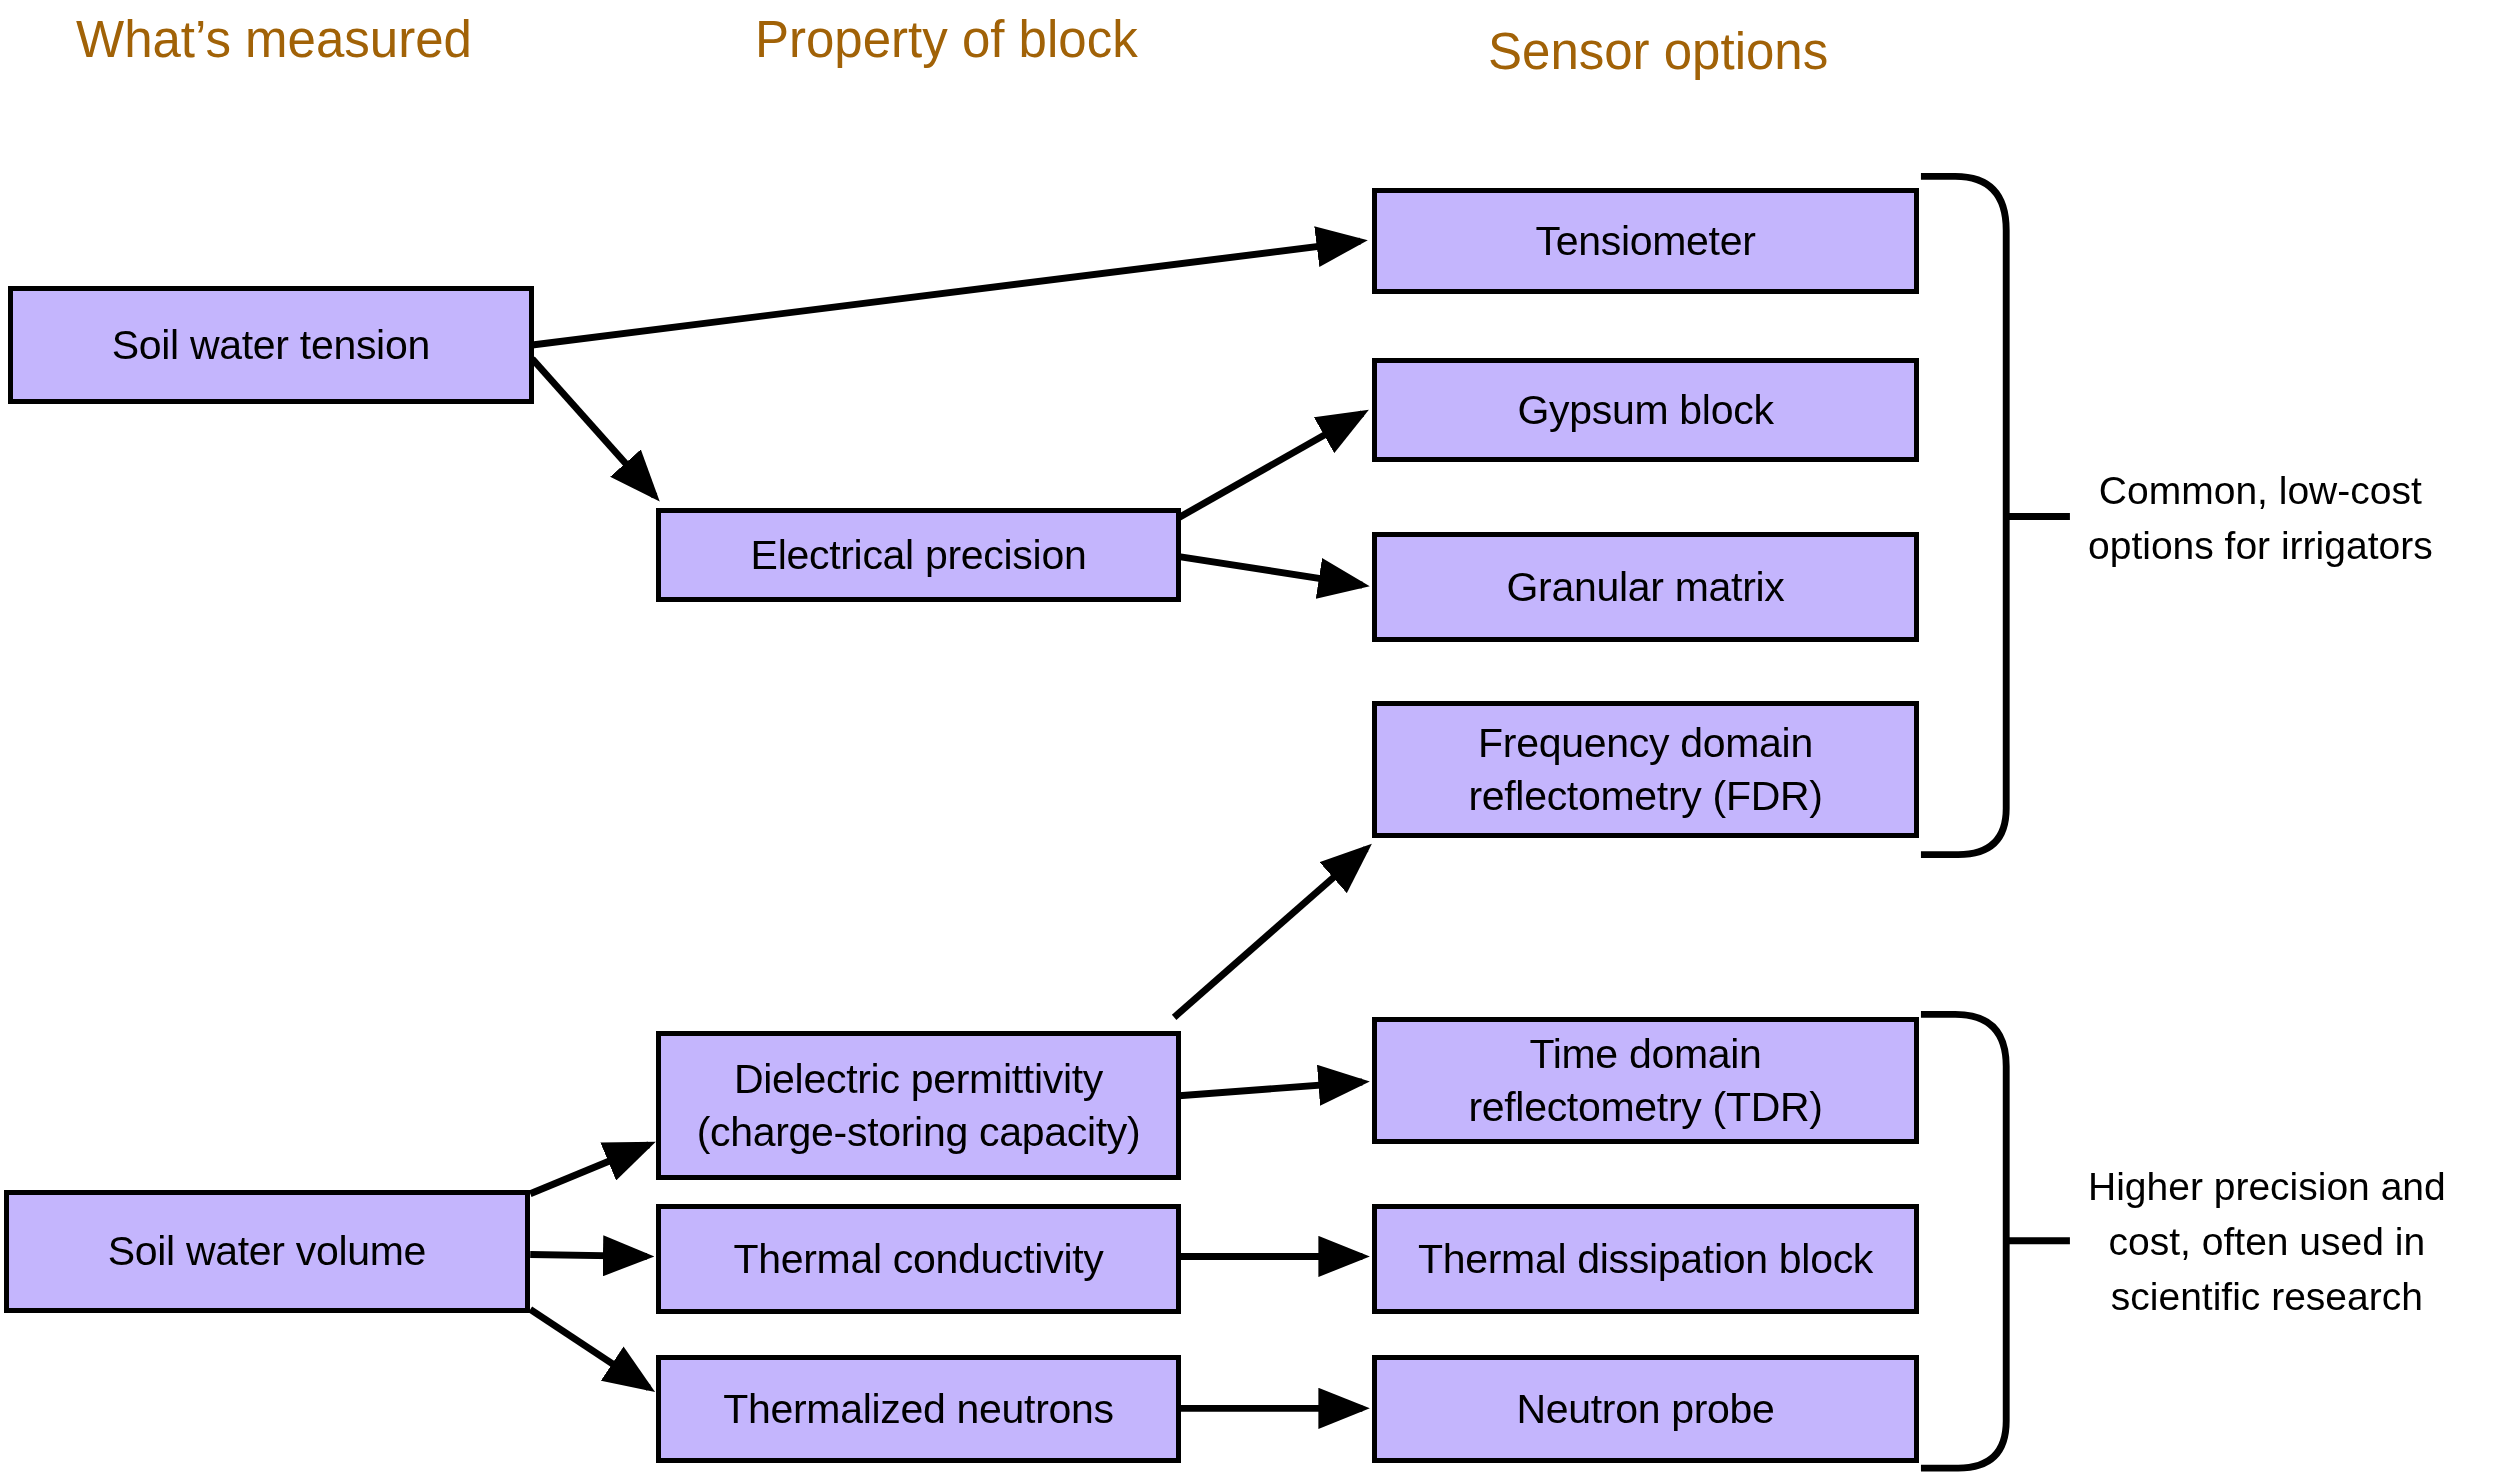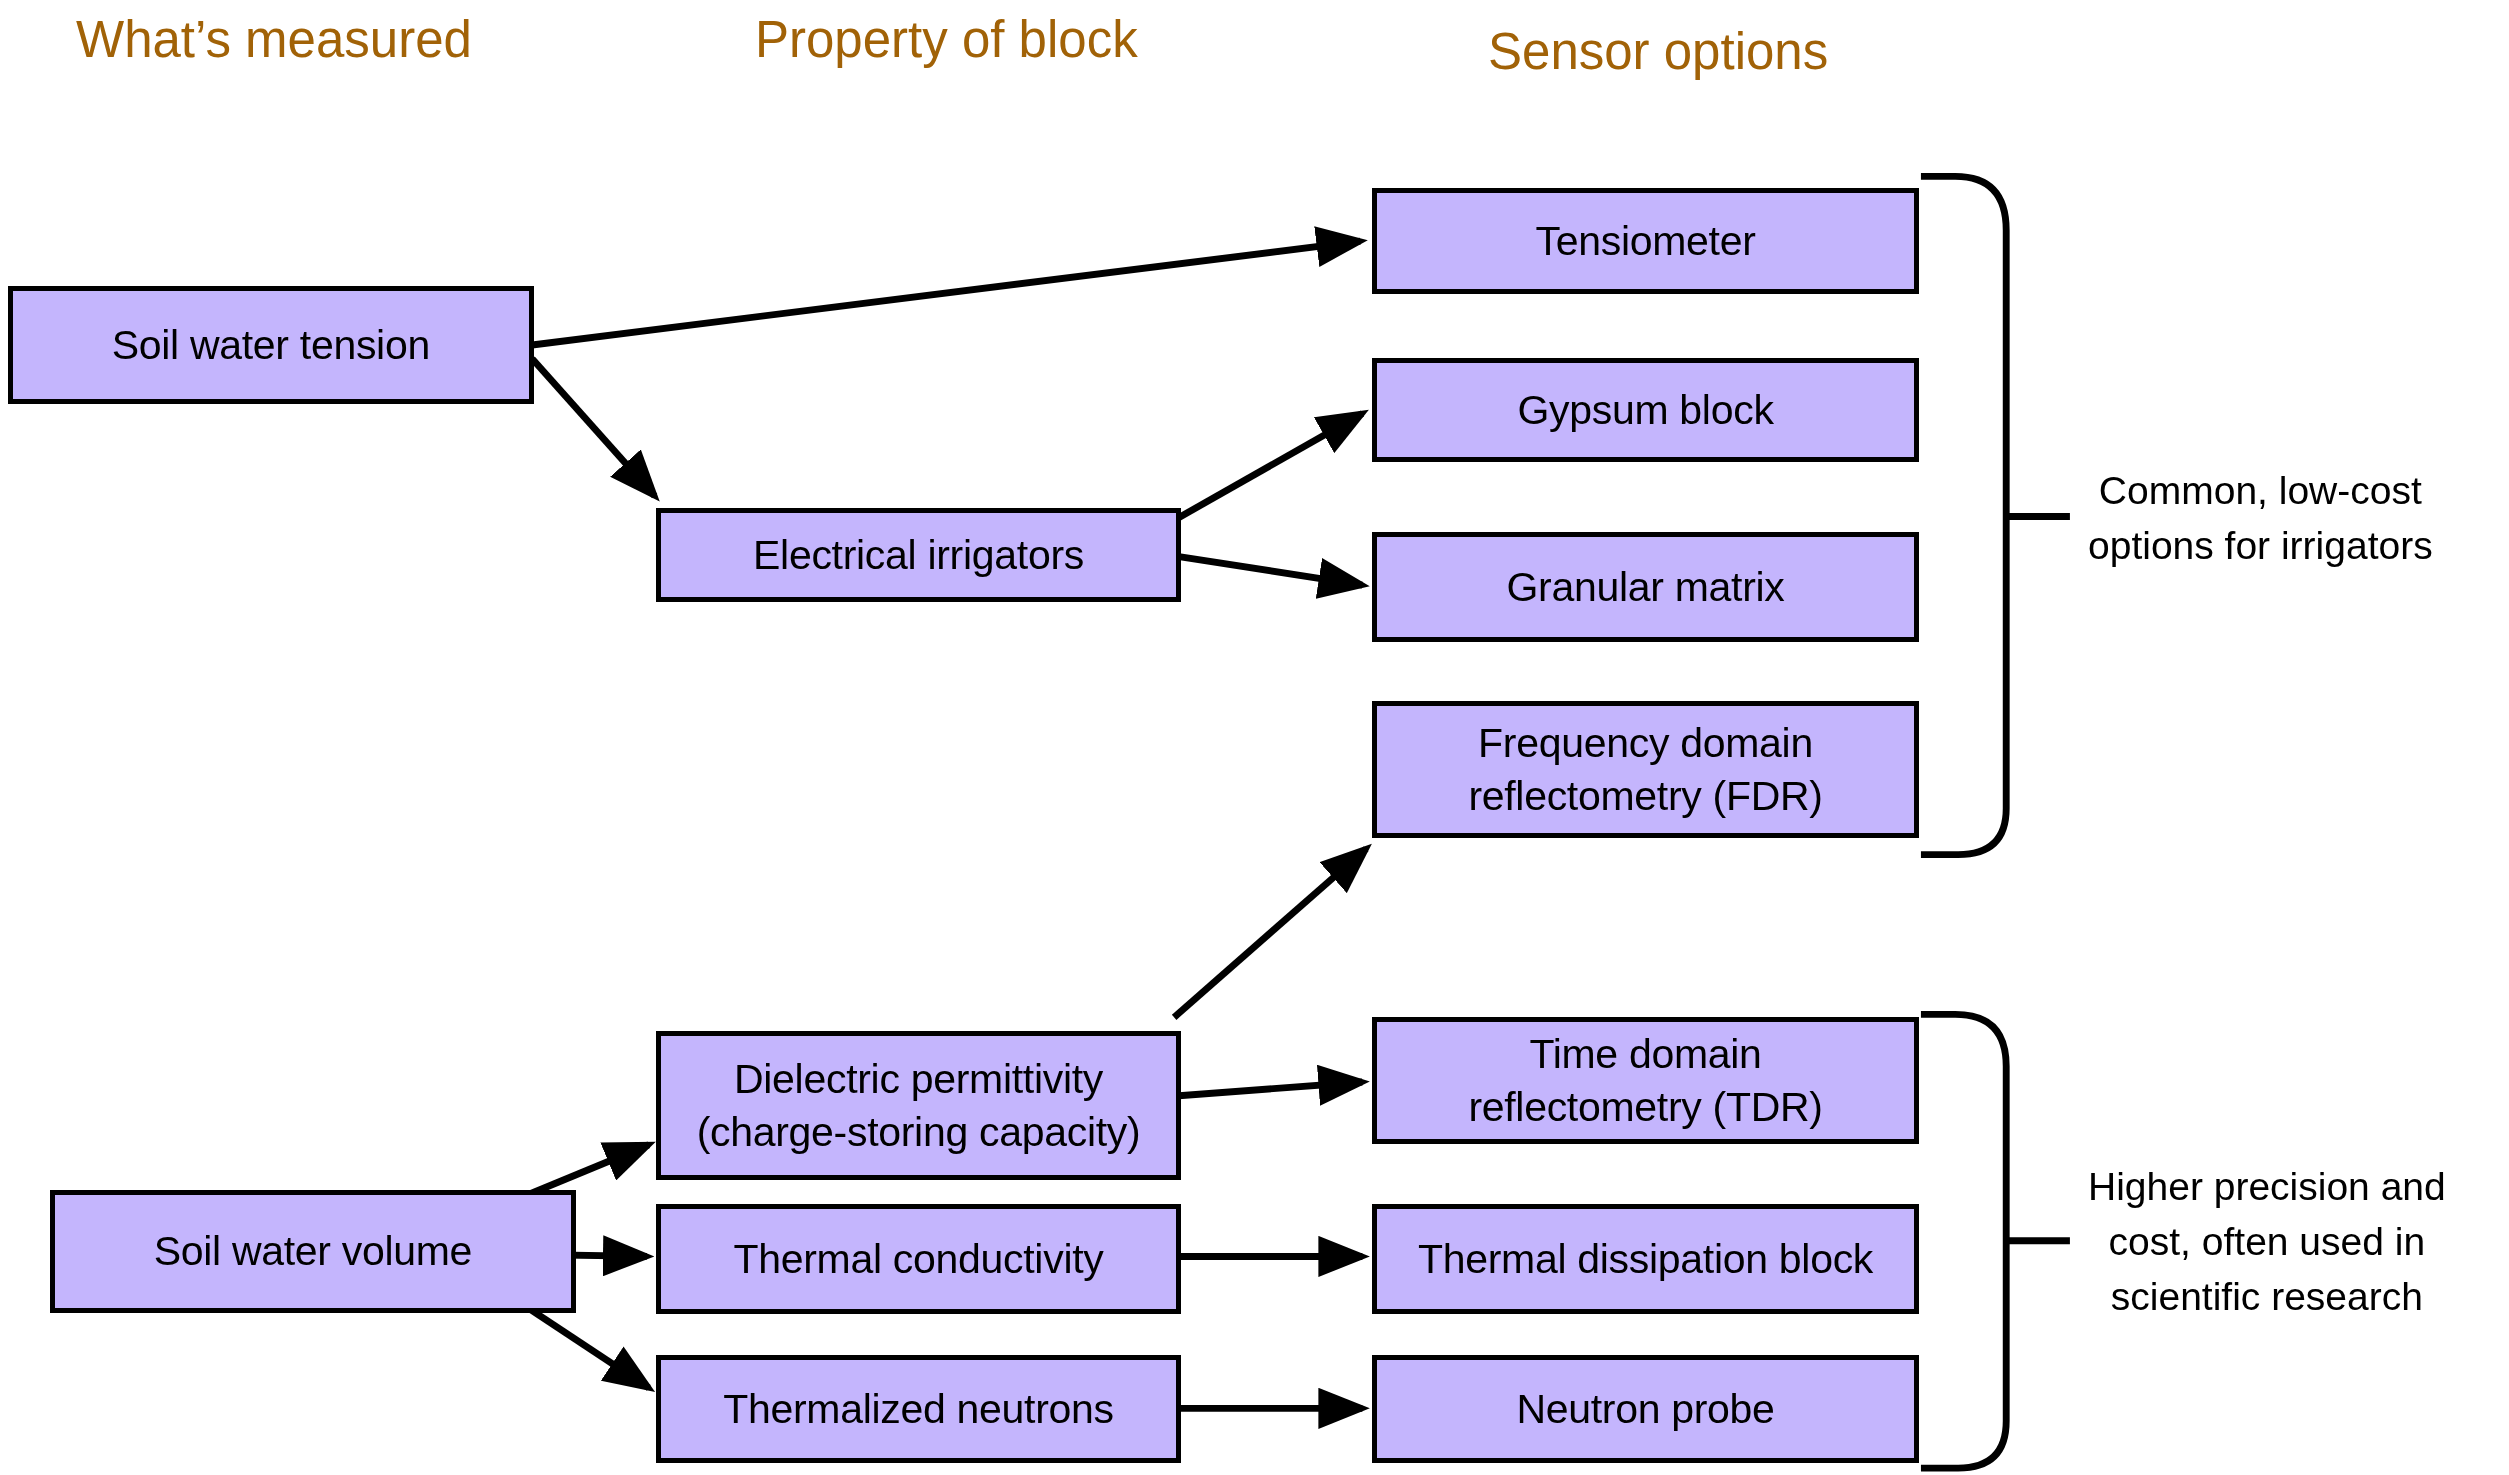--- a/index.html
+++ b/index.html
@@ -46,21 +46,21 @@
   }
   .ann {
     position: absolute;
     font-size: 39px;
     line-height: 55px;
     white-space: pre;
     text-align: center;
   }
   
   #box-swt  { left: 7.8px;    top: 286px;  width: 526px; height: 118px; }
-  #box-swv  { left: 3.9px;    top: 1190px; width: 526px; height: 123px; margin-left: 46px; }
+  #box-swv  { left: 3.9px;    top: 1190px; width: 526px; height: 123px; }
   
   #box-er   { left: 656px;  top: 508px;  width: 525px; height: 94px;  }
   #box-dp   { left: 656px;  top: 1015px; width: 525px; height: 149px; margin-top: 16px; }
   #box-tc   { left: 656px;  top: 1204px; width: 525px; height: 110px; }
   #box-tn   { left: 656px;  top: 1355px; width: 525px; height: 108px; }
   
   #box-tens { left: 1372px; top: 188px;  width: 547px; height: 106px; }
   #box-gyp  { left: 1372px; top: 358px;  width: 547px; height: 104px; }
   #box-gran { left: 1372px; top: 532px;  width: 547px; height: 110px; }
   #box-fdr  { left: 1372px; top: 701px;  width: 547px; height: 137px; }
@@ -103,21 +103,21 @@
     <path d="M 1960 1035 H 1995 Q 2047 1035 2047 1088 V 1450 Q 2047 1498 1998 1498 H 1960 M 2047 1266 H 2112" fill="none" stroke="#000000" stroke-width="7"></path>
   </svg>
 
   <div class="hdr" id="hdr-measured">What’s measured</div>
   <div class="hdr" id="hdr-property">Property of block</div>
   <div class="hdr" id="hdr-sensor">Sensor options</div>
 
   <div class="node" id="box-swt">Soil water tension</div>
   <div class="node" id="box-swv">Soil water volume</div>
 
-  <div class="node" id="box-er">Electrical irrigators</div>
+  <div class="node" id="box-er">Electrical precision</div>
   <div class="node" id="box-dp">Dielectric permittivity
 (charge-storing capacity)</div>
   <div class="node" id="box-tc">Thermal conductivity</div>
   <div class="node" id="box-tn">Thermalized neutrons</div>
 
   <div class="node" id="box-tens">Tensiometer</div>
   <div class="node" id="box-gyp">Gypsum block</div>
   <div class="node" id="box-gran">Granular matrix</div>
   <div class="node" id="box-fdr">Frequency domain
 reflectometry (FDR)</div>

